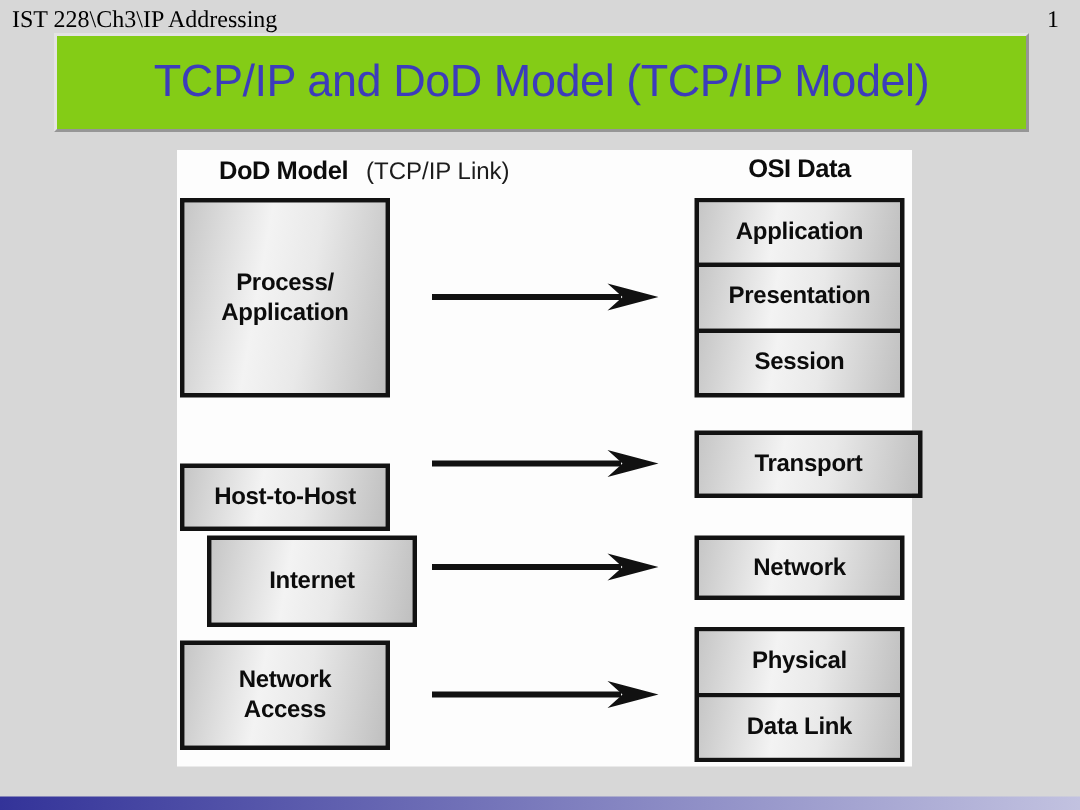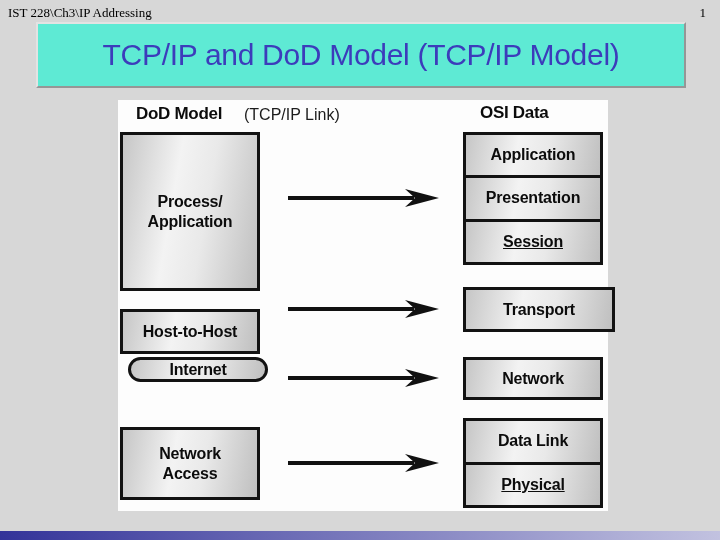--- a/index.html
+++ b/index.html
@@ -3,87 +3,87 @@
 <meta charset="utf-8">
 <style>
   html,body { margin:0; padding:0; }
   .slide {
     position:relative; width:720px; height:540px;
     background:#d7d7d7; overflow:hidden;
     font-family:"Liberation Sans", sans-serif;
   }
   .hdr {
     position:absolute; top:5px; color:#000;
-    font-family:"Liberation Serif", serif; font-size:13px;
+    font-family:"Liberation Serif", serif; font-size:16px;
   }
   .hdr-left { left:8px; }
   .hdr-num  { right:14px; }
   .title-box {
     position:absolute; left:36px; top:22px; width:646px; height:62px;
     background:#b3b3b3;
     border-top:2px solid #e3e3e3; border-left:2px solid #e3e3e3;
     border-right:2px solid #969696; border-bottom:2px solid #969696;
     display:flex; align-items:center; justify-content:center;
   }
   .title-text {
     font-size:30px; letter-spacing:-0.3px; color:#3c3cbb;
     white-space:nowrap;
   }
   .panel {
     position:absolute; left:118px; top:100px; width:490px; height:411px;
     background:#fdfdfd;
   }
   .col-hdr {
     position:absolute; font-weight:bold; font-size:17px; color:#0c0c0c;
-    letter-spacing:-0.3px; text-align:left; width:142px;padding-left:18px;
+    letter-spacing:-0.3px; text-align:center; width:142px;
   }
   .dod-hdr { left:0; top:4px; }
   .osi-hdr { left:344px; top:3px; }
   .tcpip-lbl {
     position:absolute; left:126px; top:6px; font-size:16px; color:#1c1c1c;
     white-space:nowrap;
   }
   .bx, .cell {
     box-sizing:border-box;
     display:flex; align-items:center; justify-content:center; text-align:center;
     font-weight:bold; font-size:16px; letter-spacing:-0.2px; line-height:20px;
     color:#0c0c0c; white-space:pre-line;
     background:linear-gradient(100deg,#c6c6c6 0%,#f3f3f3 38%,#e9e9e9 60%,#bfbfbf 100%);
   }
   .bx { position:absolute; border:3px solid #121212; }
-  .dod1 { left:2px;  top:32px;  width:140px; height:159px; }
+  .dod1 { left:2px;  top:32px;  width:140px; height:133px; }
   .dod2 { left:2px;  top:187px; width:140px; height:45px;margin-top:22px; }
-  .dod3 { left:10px;  top:257px; width:140px; height:25px;border-radius:21px; }
+  .dod3 { left:20px;  top:257px; width:140px; height:61px; }
   .dod4 { left:2px;  top:327px; width:140px; height:73px; }
   .osi2 { left:345px; top:187px; width:152px; height:45px; }
   .osi3 { left:345px; top:257px; width:140px; height:43px; }
   .osi-group {
     position:absolute; left:345px; width:140px; box-sizing:border-box;
     border:3px solid #121212; display:flex; flex-direction:column;
   }
   .osi1 { top:32px;  height:133px; }
   .osi4 { top:318px; height:90px; }
   .cell { flex:1; border-bottom:3px solid #121212; }
-  .cell:last-child { border-bottom:none;text-decoration:underline; }
+  .cell:last-child { border-bottom:none; }
   .arrow { position:absolute; left:168px; width:155px; height:22px; }
   .a1 { top:87px; } .a2 { top:198px; } .a3 { top:267px; } .a4 { top:352px; }
   .accent-bar {
     position:absolute; left:0; bottom:0; width:720px; height:9px;
     background:linear-gradient(to right,#333399,#c2c2e0);
   }
 </style>
 </head>
 <body>
 
 <div class="slide" style="background: rgb(215, 215, 215);">
 
   <div class="hdr hdr-left">IST 228\Ch3\IP Addressing</div>
   <div class="hdr hdr-num">1</div>
 
-  <div class="title-box" style="background: #5eead4;">
+  <div class="title-box" style="background: #84cc16;">
     <div class="title-text" style="color: rgb(60, 60, 187);">TCP/IP and DoD Model (TCP/IP Model)</div>
   </div>
 
   <div class="panel">
 
     <div class="col-hdr dod-hdr">DoD Model</div>
     <div class="tcpip-lbl">(TCP/IP Link)</div>
     <div class="col-hdr osi-hdr">OSI Data</div>
 
     <div class="bx dod1">Process/
@@ -94,22 +94,22 @@
 Access</div>
 
     <div class="osi-group osi1">
       <div class="cell">Application</div>
       <div class="cell">Presentation</div>
       <div class="cell">Session</div>
     </div>
     <div class="bx osi2">Transport</div>
     <div class="bx osi3">Network</div>
     <div class="osi-group osi4">
+      <div class="cell">Physical</div>
       <div class="cell">Data Link</div>
-      <div class="cell">Physical</div>
     </div>
 
     <svg class="arrow a1" viewBox="0 0 155 22">
       <line x1="2" y1="11" x2="128" y2="11" stroke="#111" stroke-width="4"></line>
       <path d="M153,11 L119,2 L129,11 L119,20 Z" fill="#111"></path>
     </svg>
     <svg class="arrow a2" viewBox="0 0 155 22">
       <line x1="2" y1="11" x2="128" y2="11" stroke="#111" stroke-width="4"></line>
       <path d="M153,11 L119,2 L129,11 L119,20 Z" fill="#111"></path>
     </svg>

